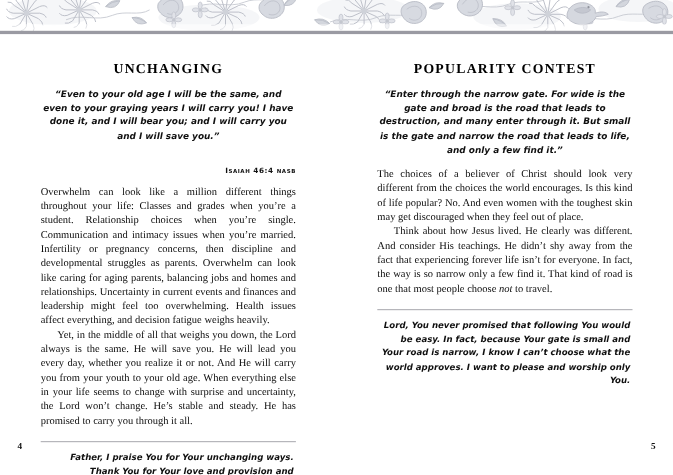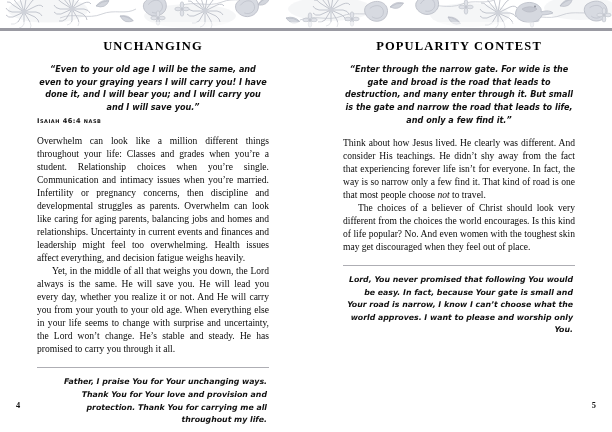--- a/index.html
+++ b/index.html
@@ -44,21 +44,21 @@
     display: flex;
   }
   .page {
     width: 306px;
     height: 401px;
     position: relative;
     box-sizing: border-box;
   }
   .page-inner {
     position: absolute;
-    top: 0;
+    top: 16px;
     width: 232px;
     height: 340px;
   }
   .page-left .page-inner  { left: 37px; }
   .page-right .page-inner { left: 37px; }
 
   
   .chapter-title {
     text-align: center;
     font-family: "Liberation Serif", serif;
@@ -75,28 +75,28 @@
     text-align: center;
     font-family: "DejaVu Sans", sans-serif;
     font-style: italic;
     font-weight: bold;
     font-size: 8.1px;
     line-height: 1.58;
     margin: 9px 1px 0 1px;
     color: #101010;
   }
   .citation {
-    text-align: left;
+    text-align: right;
     font-family: "DejaVu Sans", sans-serif;
     font-weight: bold;
     font-size: 6.6px;
     letter-spacing: 0.5px;
     font-variant: small-caps;
     text-transform: lowercase;
-    margin-top: 3px;
+    margin-top: 21px;
     color: #111111;
   }
   .citation::first-letter { text-transform: uppercase; }
 
   
   .body-copy {
     margin-top: 9px;
     font-family: Liberation Serif, serif;
     font-size: 9.55px;
     line-height: 1.365;
@@ -262,22 +262,22 @@
     <div class="folio">4</div>
   </div>
 
   <div class="page page-right">
     <div class="page-inner">
       <h1 class="chapter-title">POPULARITY CONTEST</h1>
 
       <div class="scripture">“Enter through the narrow gate. For wide is the gate and broad is the road that leads to destruction, and many enter through it. But small is the gate and narrow the road that leads to life, and only a few find it.”</div>
 
       <div class="body-copy">
+        <p>The choices of a believer of Christ should look very different from the choices the world encourages. Is this kind of life popular? No. And even women with the toughest skin may get discouraged when they feel out of place.</p>
         <p id="rp-em">Think about how Jesus lived. He clearly was different. And consider His teachings. He didn’t shy away from the fact that experiencing forever life isn’t for everyone. In fact, the way is so narrow only a few find it. That kind of road is one that most people choose <em>not</em> to travel.</p>
-        <p>The choices of a believer of Christ should look very different from the choices the world encourages. Is this kind of life popular? No. And even women with the toughest skin may get discouraged when they feel out of place.</p>
       </div>
 
       <div class="prayer-block">
         <hr class="prayer-rule">
         <p class="prayer">Lord, You never promised that following You would be easy. In fact, because Your gate is small and Your road is narrow, I know I can’t choose what the world approves. I want to please and worship only You.</p>
       </div>
     </div>
     <div class="folio">5</div>
   </div>
 

